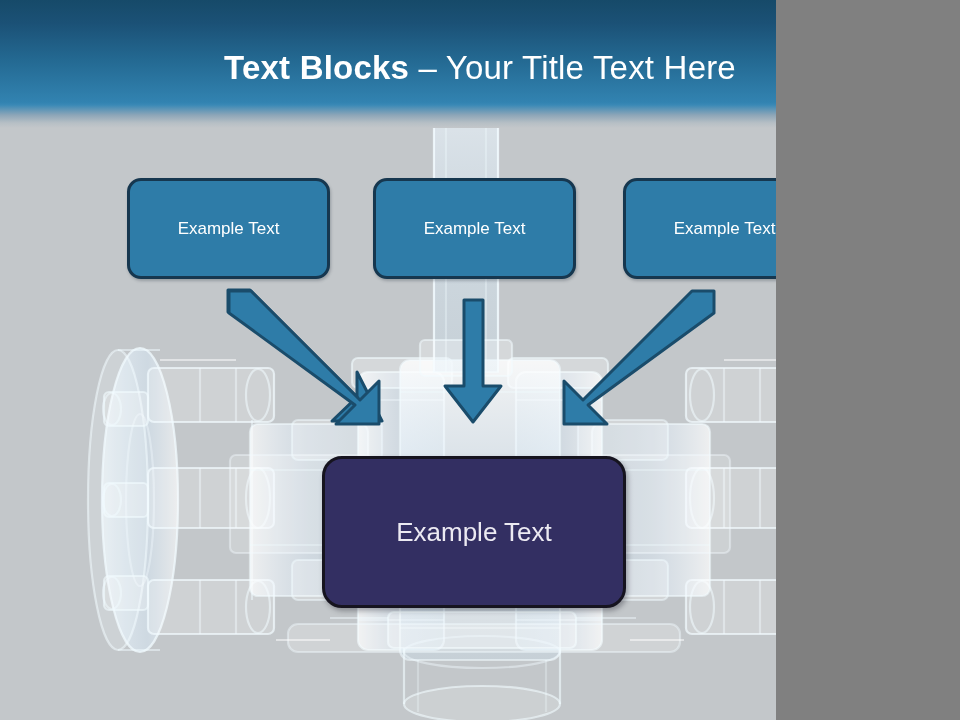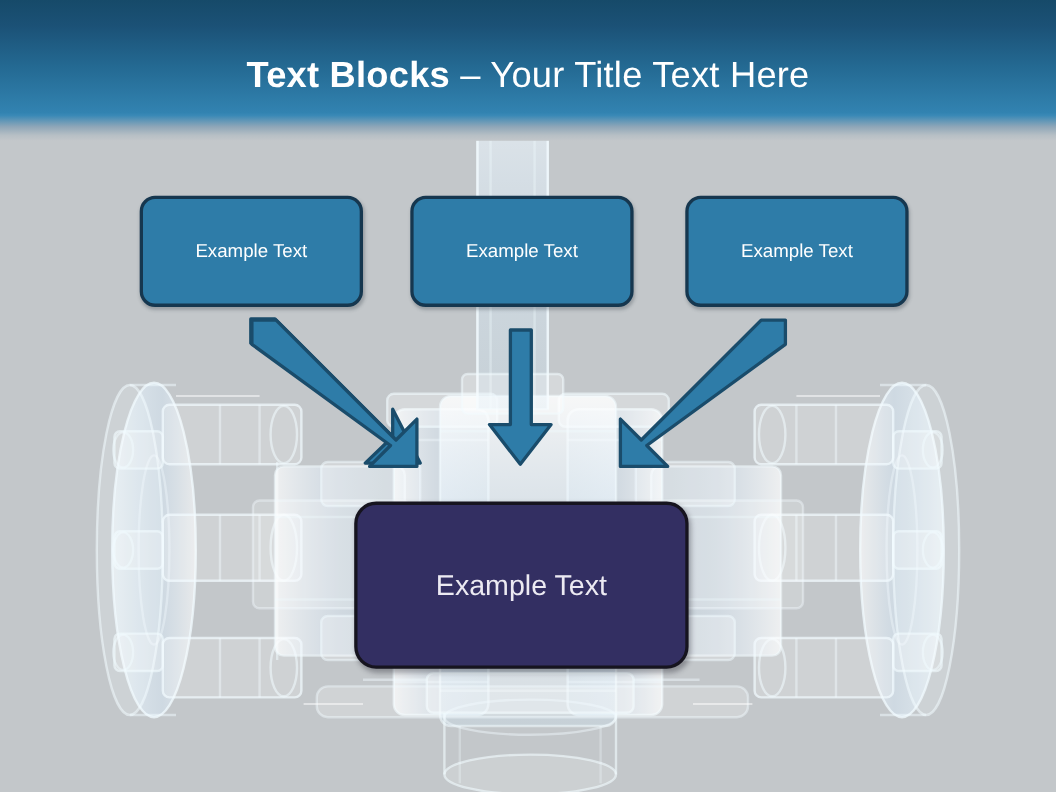--- a/index.html
+++ b/index.html
@@ -2,21 +2,21 @@
 <html><head>
 <meta charset="utf-8">
 <style>
   html, body {
     margin: 0;
     padding: 0;
     background: #808080;
   }
   .slide {
     position: relative;
-    width: 960px;
+    width: 776px;
     height: 720px;
     overflow: hidden;
     background: #c3c7ca;
     font-family: "Liberation Sans", sans-serif;
     user-select: none;
   }
 
   
   .bg-art {
     position: absolute;

